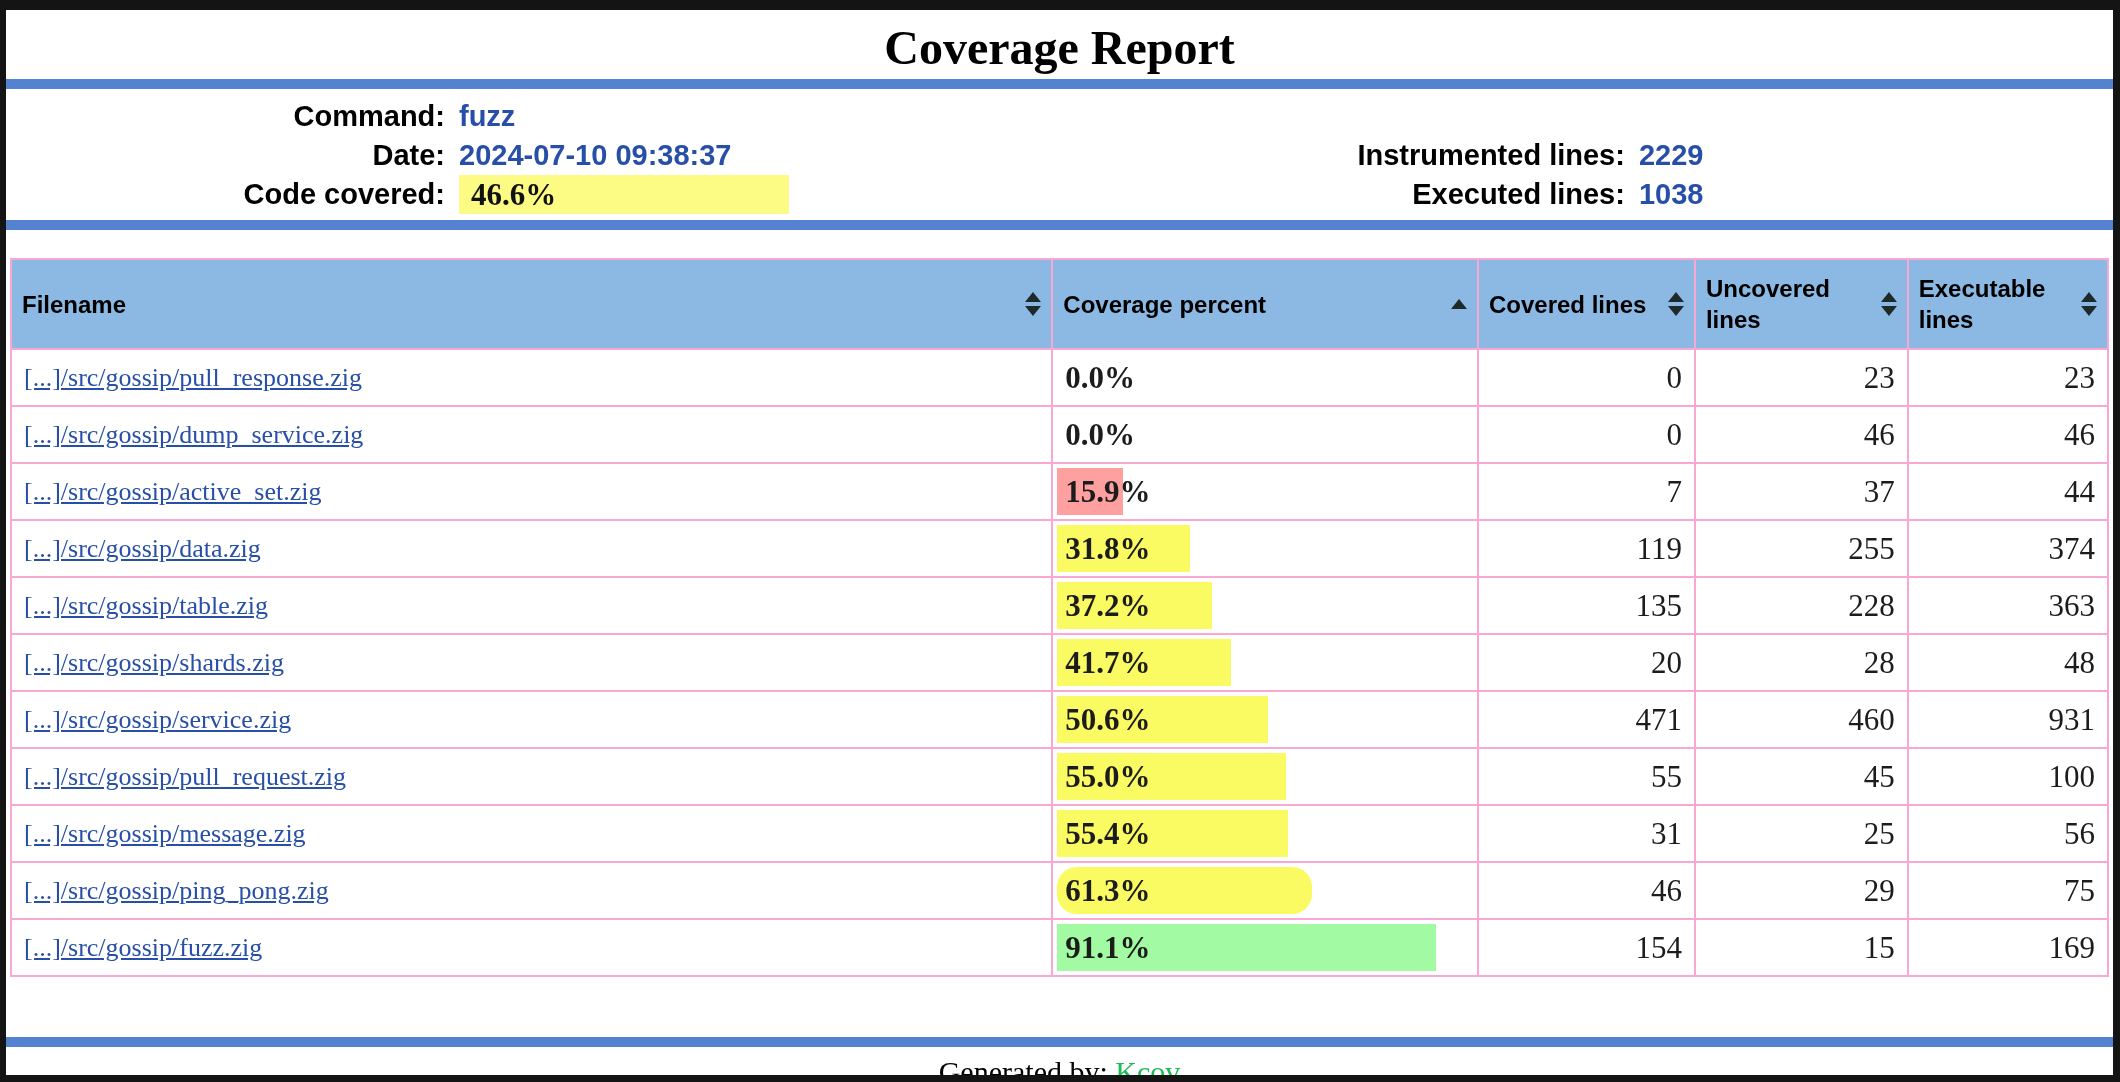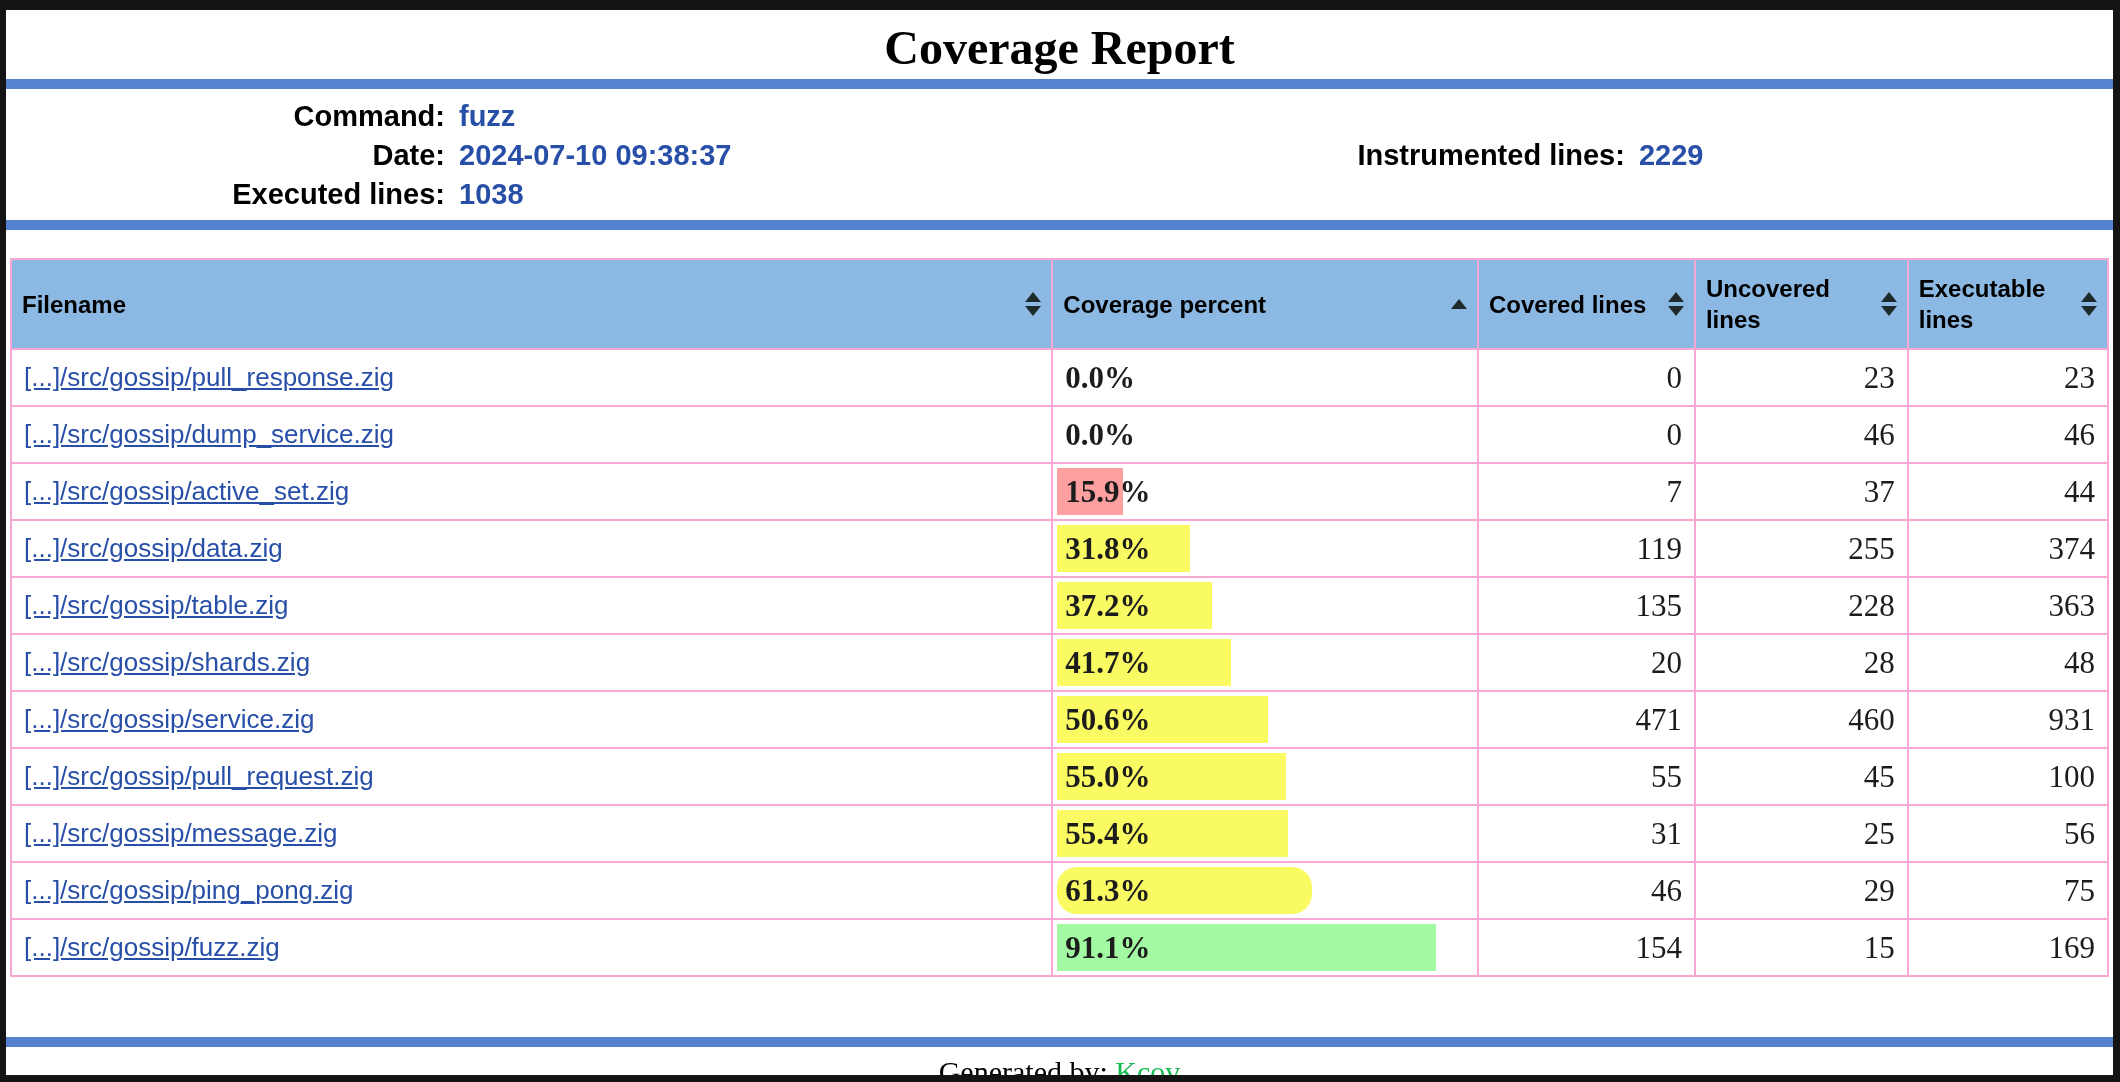--- a/index.html
+++ b/index.html
@@ -72,21 +72,21 @@
     cursor:pointer;
   }
   .cov-table td {
     background:#ffffff;
     height:55px;
     box-sizing:border-box;
     vertical-align:middle;
   }
   .td-file { padding-left:12px; }
   .file-link {
-    font-family:Liberation Sans, sans-serif;
+    font-family:Liberation Serif, serif;
     font-size:26px;
     color:#284fa8;
     text-decoration:underline;
   }
   .td-pct { padding:0 4px; }
   .bar {
     box-sizing:border-box;
     height:47px;
     display:flex;
     align-items:center;
@@ -151,20 +151,24 @@
     <div class="sum-label">Command:</div>
     <div class="sum-value">fuzz</div>
     <div></div>
     <div></div>
 
     <div class="sum-label">Date:</div>
     <div class="sum-value">2024-07-10 09:38:37</div>
     <div class="sum-label">Instrumented lines:</div>
     <div class="sum-value">2229</div>
 
+    <div class="sum-label">Code covered:</div>
+    <div>
+        <span class="covered-box">46.6%</span>
+      </div>
     <div class="sum-label">Executed lines:</div>
     <div class="sum-value">1038</div>
   </div>
 
   <div class="rule"></div>
 
   <table class="cov-table">
     <colgroup>
       <col style="width:49.8%">
       <col style="width:20.3%">

